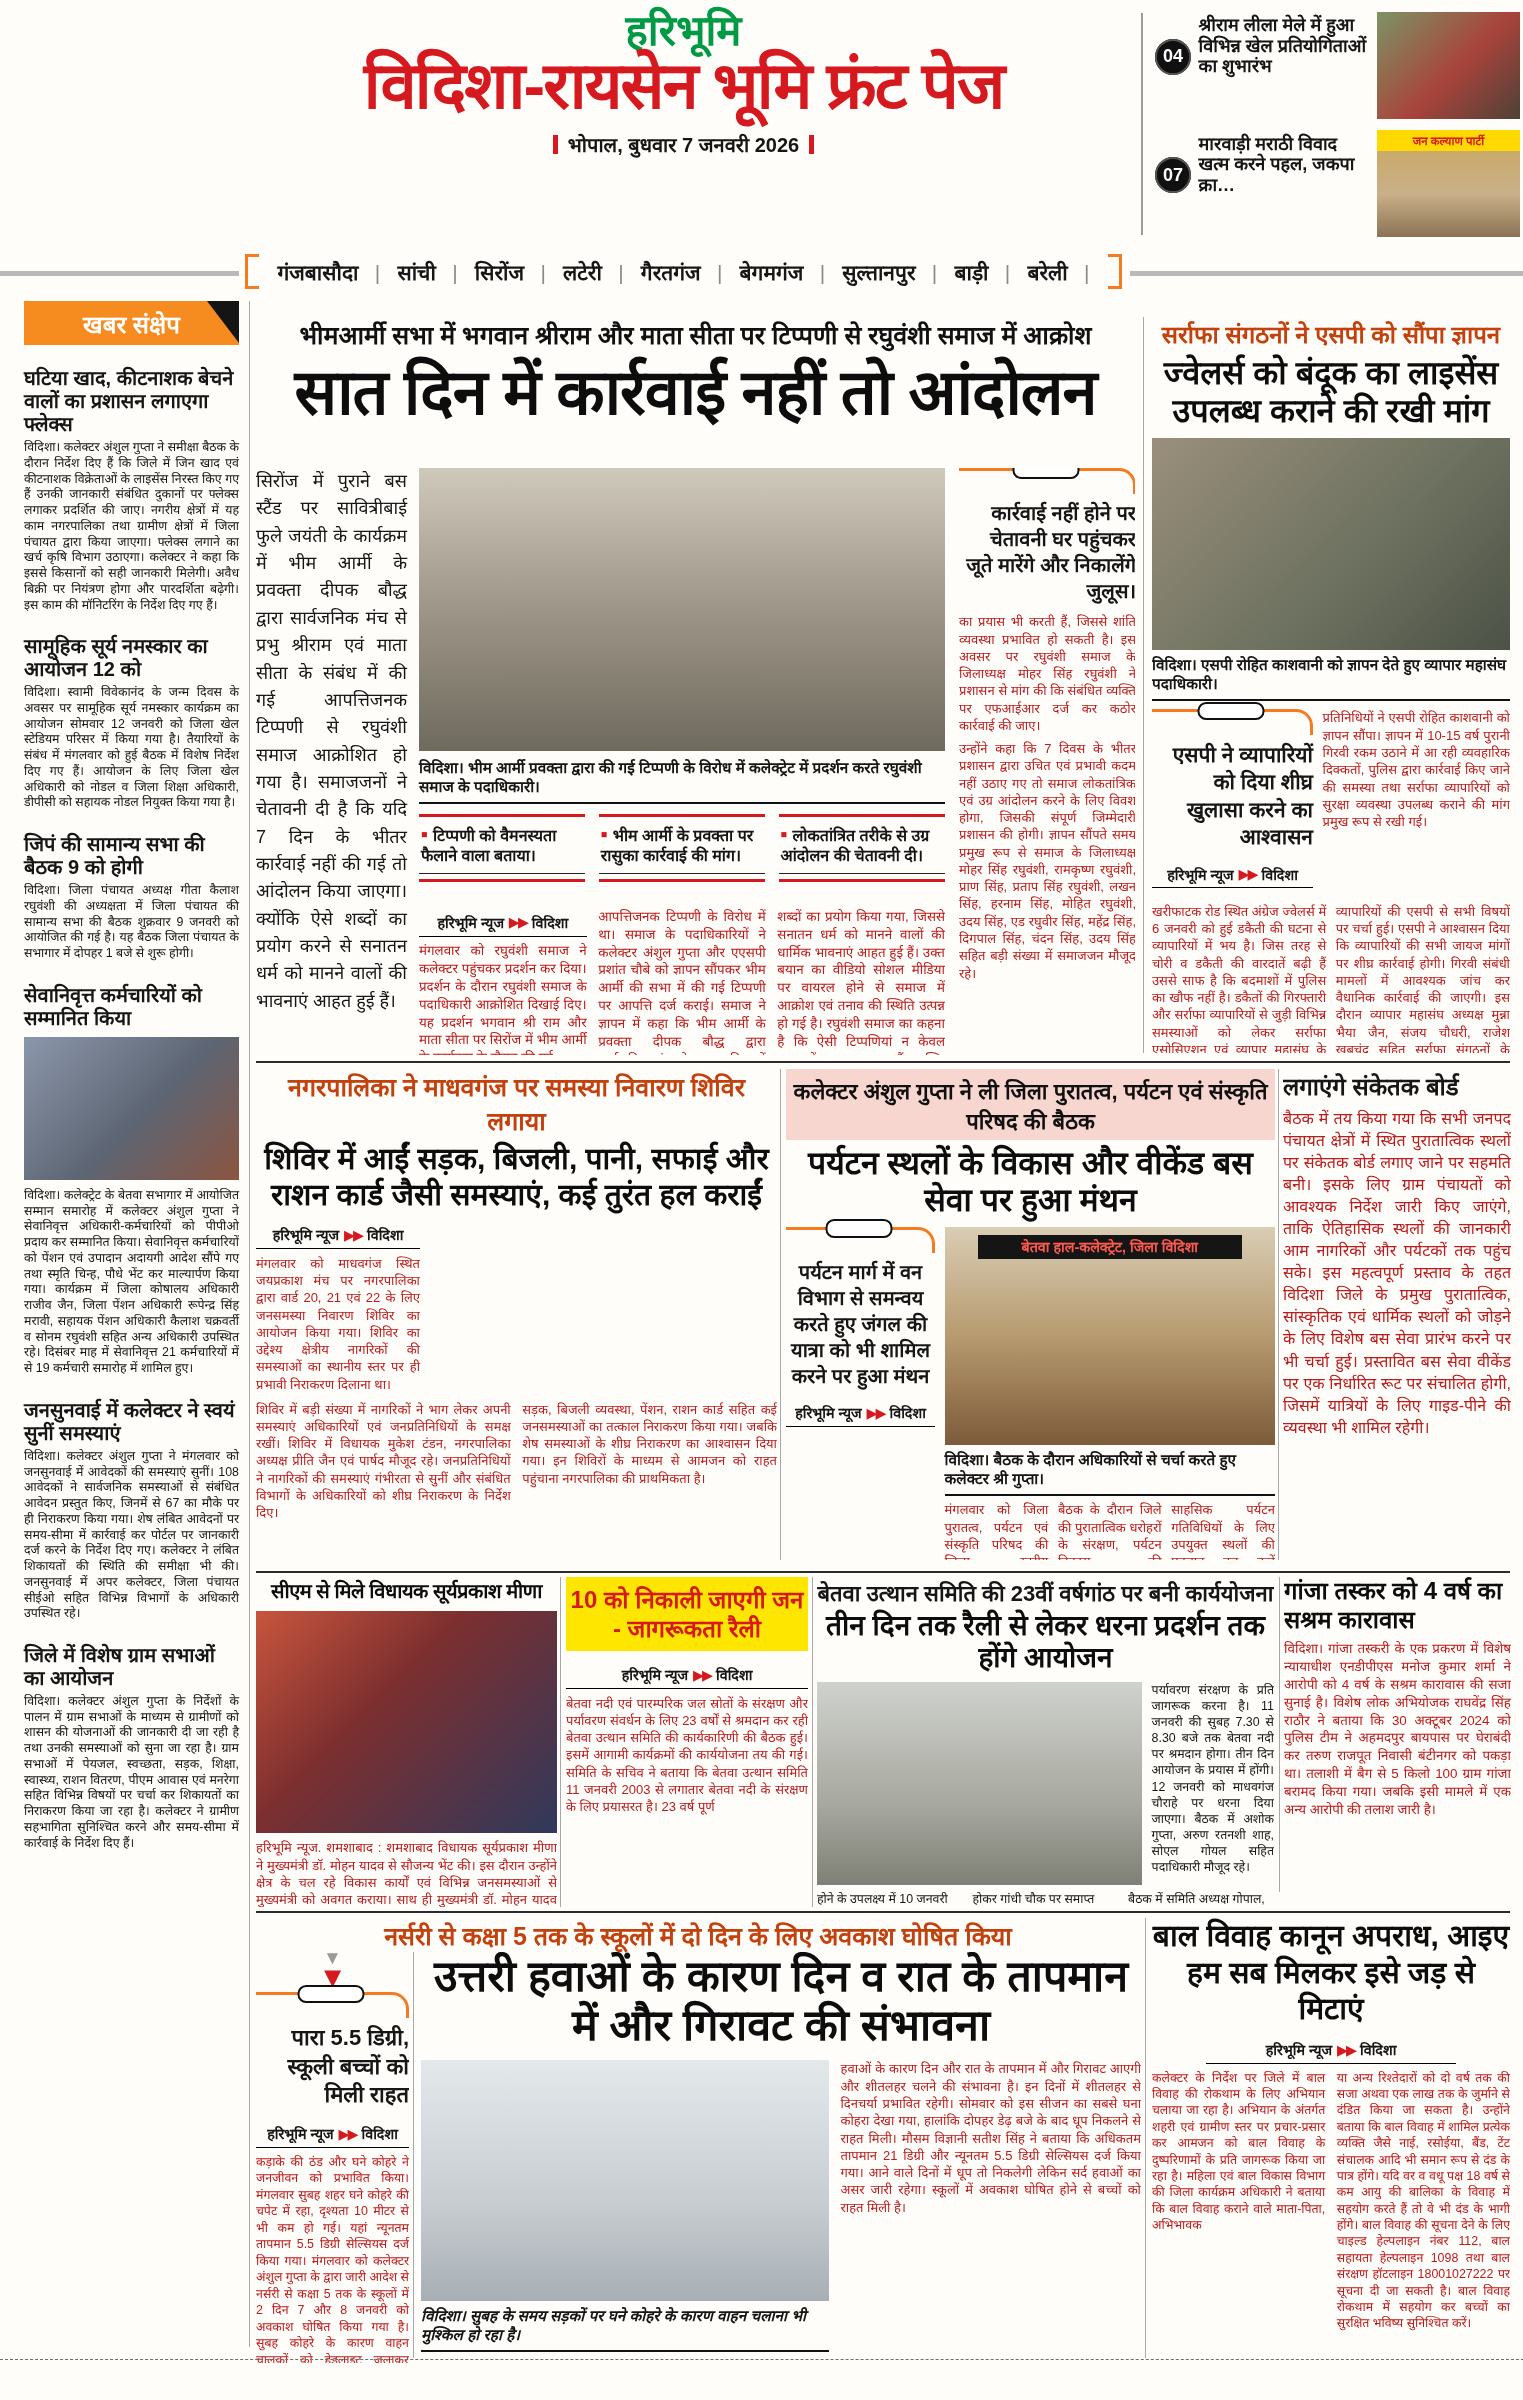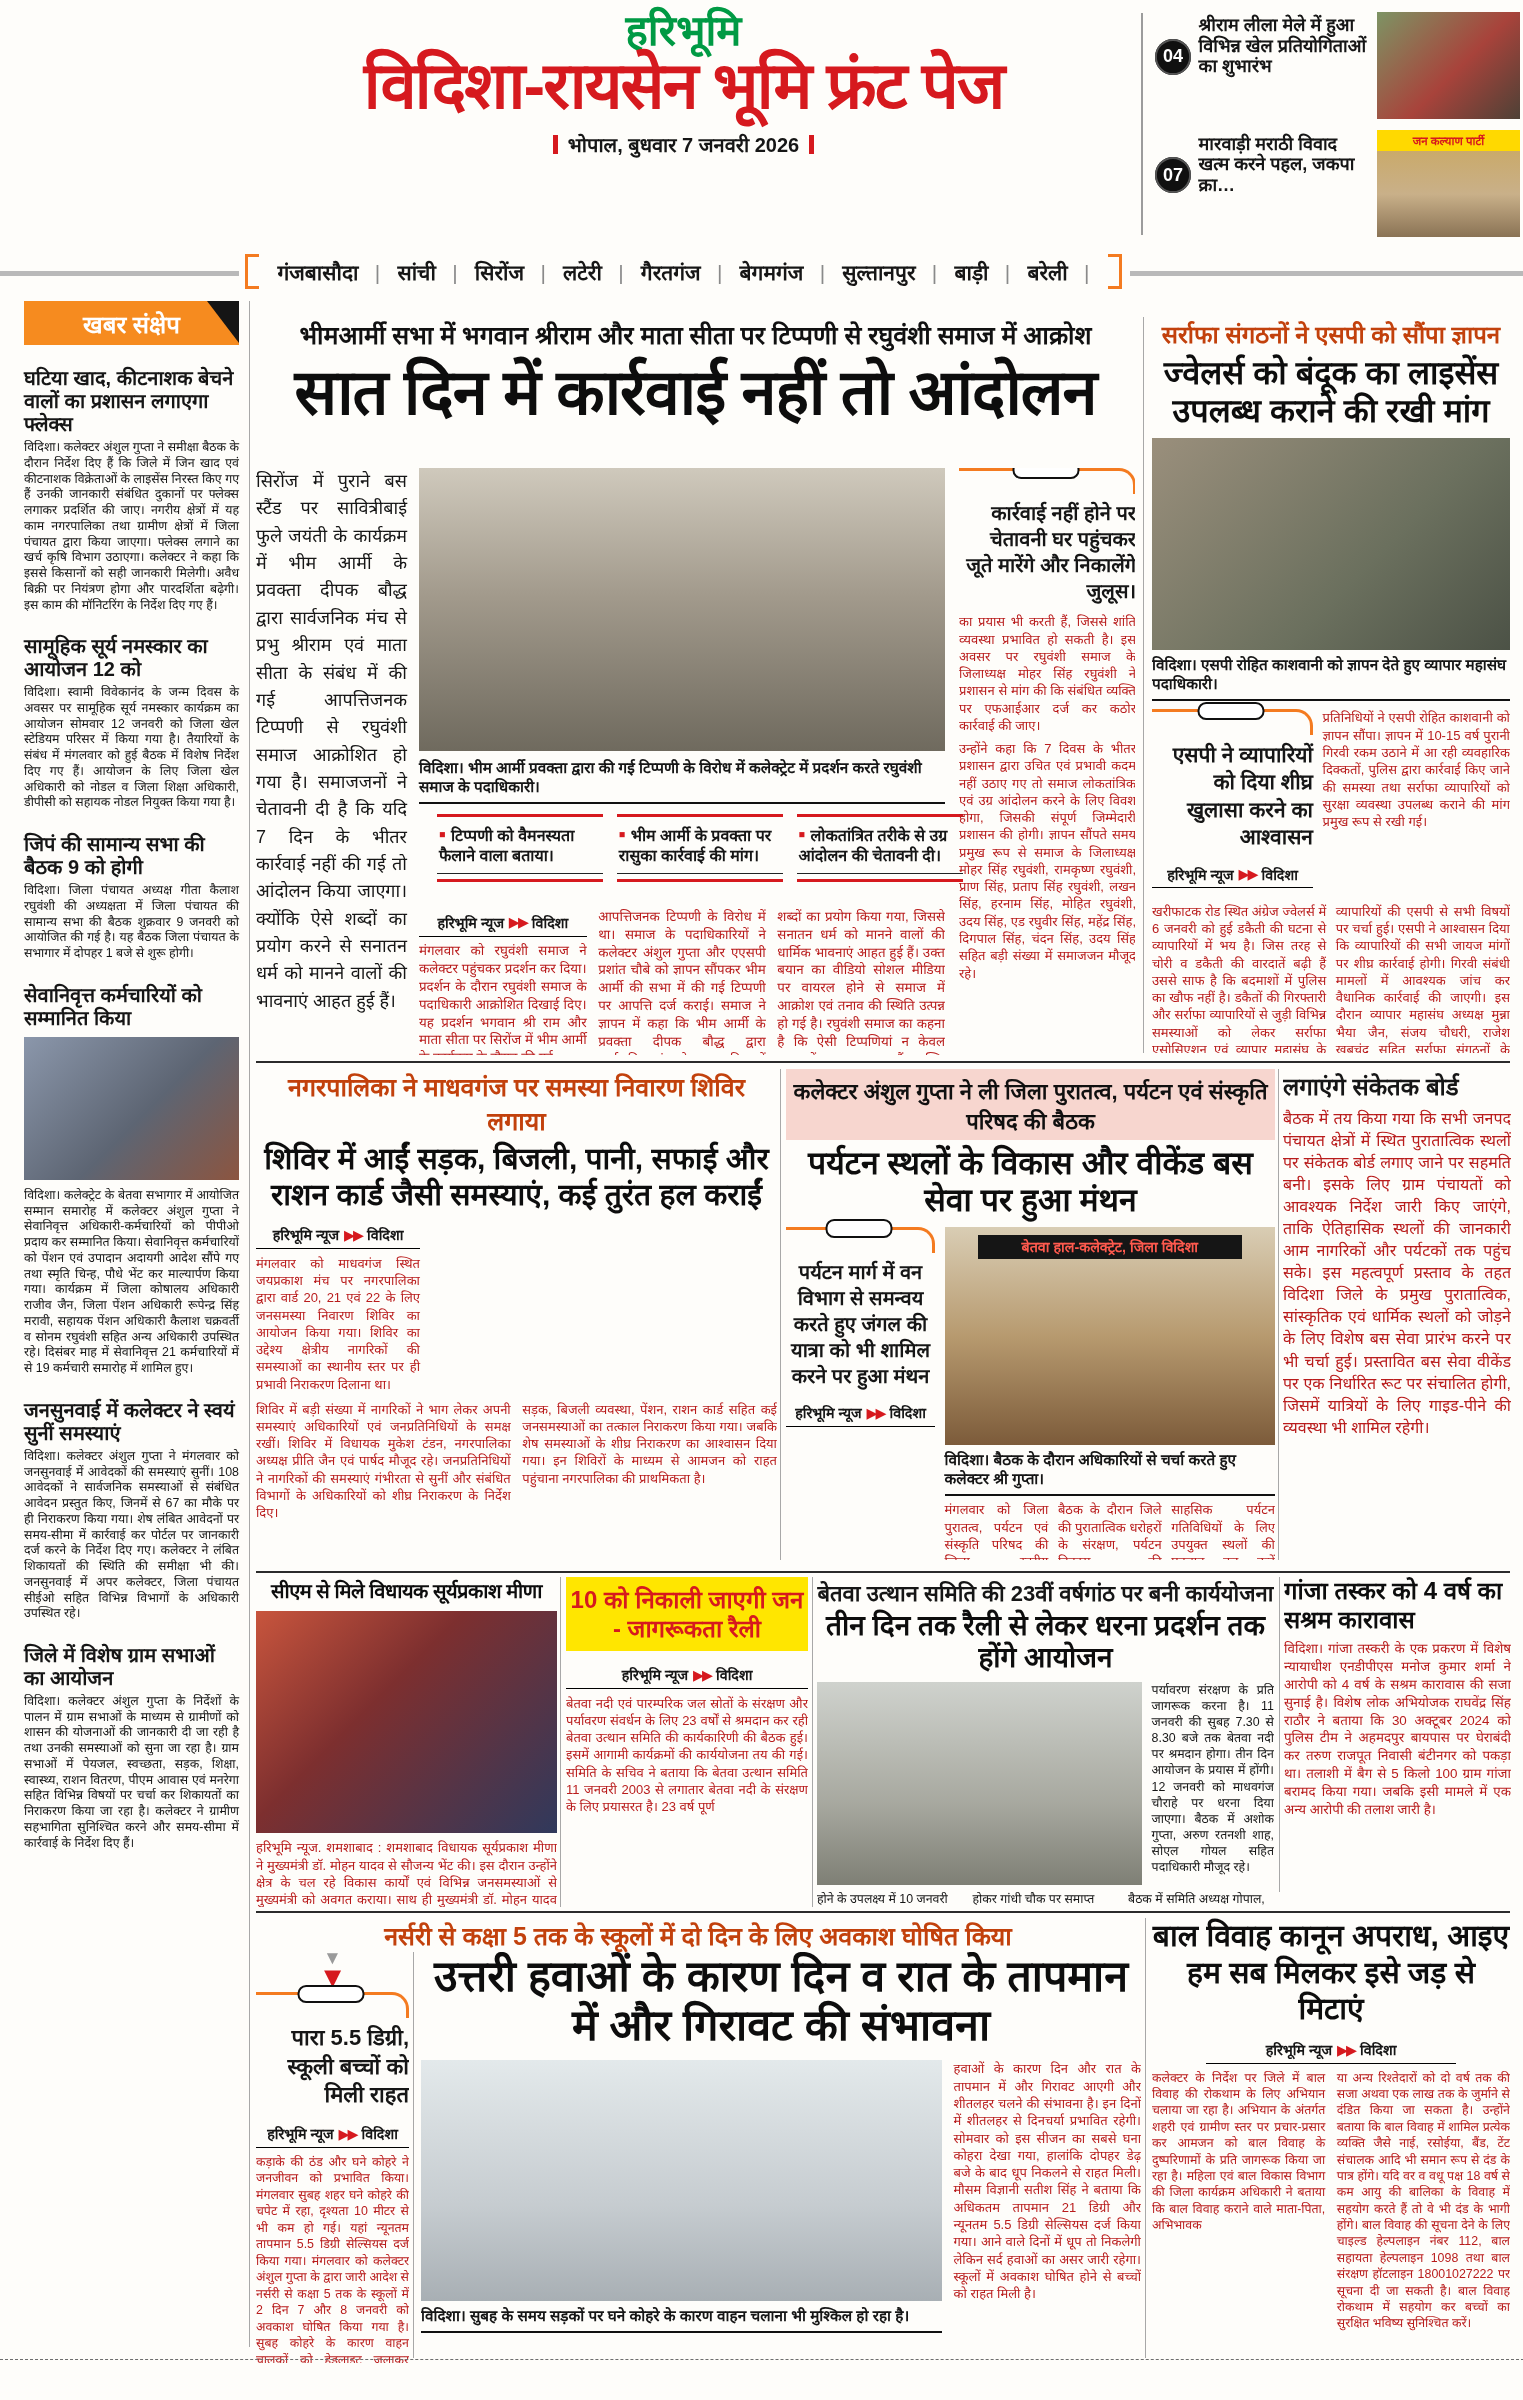--- a/index.html
+++ b/index.html
@@ -61,21 +61,21 @@
   .sb-b{font-size:12.4px;line-height:1.27;text-align:justify;}
   .sb-photo{height:143px;margin:7.6px 0;background:linear-gradient(135deg,#8b97ab 0%,#5d6573 55%,#8c5540 100%);}
   
   .lead{left:256px;top:317px;width:879px;height:738px;overflow:hidden;}
   .lead .kick-red{color:#111;font-size:25px;}
   .lead-head{font-size:63px;letter-spacing:-1px;line-height:1.05;margin-top:7.6px;}
   .lead-intro{position:absolute;left:0;top:151px;width:151px;font-size:18px;line-height:1.52;text-align:justify;font-weight:500;}
   .lead-photo{position:absolute;left:163px;top:151px;width:526px;height:283px;
               background:linear-gradient(180deg,#cfc9bc 0%,#a29a8c 45%,#6f6a5e 100%);}
   .lead-cap{position:absolute;left:163px;top:436px;width:526px;}
-  .lead-bullets{position:absolute;left:163px;top:497px;width:526px;display:flex;gap:13.4px;margin-left:18px;}
+  .lead-bullets{position:absolute;left:163px;top:497px;width:526px;display:flex;gap:13.4px;}
   .lead-cols{position:absolute;left:163px;top:591px;width:526px;height:147px;display:flex;gap:11.5px;overflow:hidden;}
   .lead-cols .c{flex:1;}
   .lead-right{position:absolute;left:703px;top:151px;width:177px;height:587px;overflow:hidden;}
   .lead-right .pq{font-size:20px;}
   
   .jw{left:1152px;top:317px;width:358px;height:736px;overflow:hidden;}
   .jw .kick-red{font-size:24px;}
   .jw-head{font-size:32.5px;line-height:1.18;margin-top:3.8px;}
   .jw-photo{height:212px;margin-top:7.6px;background:linear-gradient(135deg,#9a8f7c 0%,#6b705e 60%,#4c5246 100%);}
   .jw-row{display:flex;gap:9.6px;margin-top:8.6px;}
@@ -129,21 +129,21 @@
   .gj .body{margin-top:5.7px;font-size:13.4px;}
   
   .w-kick{left:256px;top:1918px;width:884px;font-size:25px;}
   .w-left{left:256px;top:1952px;width:153px;height:411px;overflow:hidden;}
   .w-arrow{text-align:center;font-size:29px;color:#d6191e;line-height:1;}
   .w-arrow .g{color:#9a9a9a;font-size:19px;display:block;line-height:.6;}
   .w-left .pq{font-size:22px;}
   .w-main{left:421px;top:1952px;width:720px;height:419px;overflow:hidden;}
   .w-head{font-size:43px;line-height:1.15;}
   .w-row{display:flex;gap:11.5px;margin-top:9.6px;}
-  .w-pwrap{width:521px;flex:0 0 auto;}
+  .w-pwrap{width:408px;flex:0 0 auto;font-style:italic;}
   .w-photo{height:241px;background:linear-gradient(180deg,#e3e9eb 0%,#c6ccd0 60%,#a8afb4 100%);}
   .w-col{flex:1;}
   
   .ch{left:1152px;top:1918px;width:358px;height:453px;overflow:hidden;}
   .ch-head{font-size:30px;line-height:1.22;}
   .ch .byline{margin-top:7.6px;width:70%;margin-left:auto;margin-right:auto;}
   .ch-cols{display:flex;gap:11.5px;}
   .ch-cols .c{flex:1;font-size:12.4px;line-height:1.32;}
   .dashrule{left:0;top:2359px;width:1524px;border-top:1.9px dashed #6d6d6d;}
 </style>

